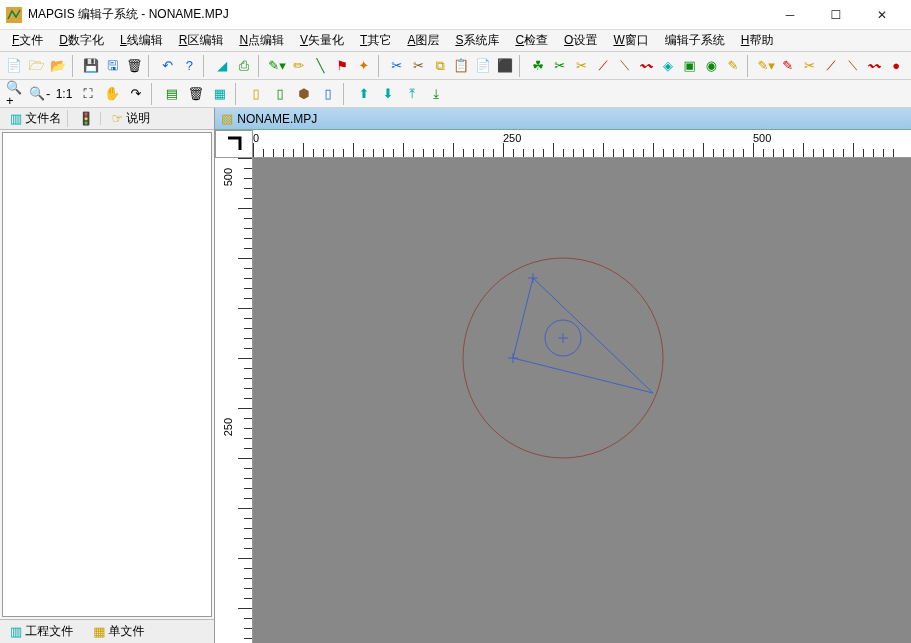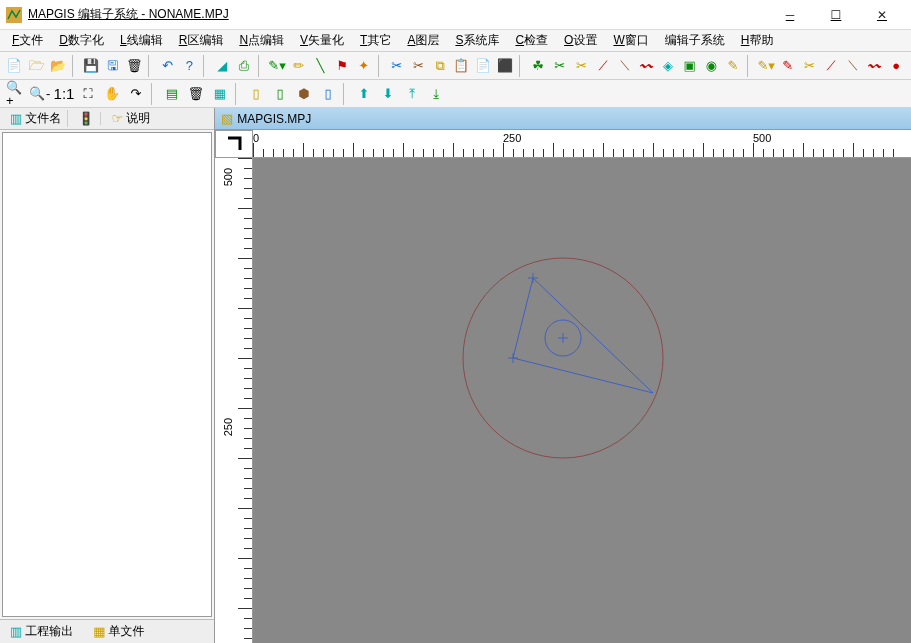--- a/index.html
+++ b/index.html
@@ -1,34 +1,34 @@
 <!DOCTYPE html>
 <html><head>
 <meta charset="utf-8">
 <style>
 * { box-sizing: border-box; margin: 0; padding: 0; font-family: "Microsoft YaHei", sans-serif; }
 body { background: #fff; font-size: 12px; width: 911px; height: 643px; overflow: hidden; }
 
 
-.titlebar { height: 30px; background: #fff; display: flex; align-items: center; padding: 0 6px; border-bottom: 1px solid #ddd; text-decoration: underline; }
+.titlebar { height: 30px; background: #fff; display: flex; align-items: center; padding: 0 6px; border-bottom: 1px solid #ddd; }
 .titlebar .app-icon { width: 16px; height: 16px; margin-right: 6px; display: inline-block; }
 .titlebar .title { flex: 1; font-size: 12px; color: #000; }
 .titlebar .win-btns { display: flex; gap: 0; }
 .titlebar .win-btn { width: 46px; height: 28px; display: flex; align-items: center; justify-content: center; color: #222; cursor: pointer; }
 
 
 .menubar { height: 22px; background: #f5f5f5; display: flex; align-items: center; padding: 0 4px; font-size: 12px; border-bottom: 1px solid #d0d0d0; }
 .menu-item { padding: 2px 8px; cursor: pointer; }
 .menu-item .mn-u { text-decoration: underline; }
 
 
 .toolbar { height: 28px; background: #f5f5f5; display: flex; align-items: center; padding: 0 4px; border-bottom: 1px solid #d0d0d0; }
 .tool-btn { width: 22px; height: 22px; margin: 0 1px; display: flex; align-items: center; justify-content: center; border: 1px solid transparent; cursor: pointer; }
 .tool-sep { width: 6px; height: 22px; border-left: 1px solid #bbb; margin: 0 3px; }
-.tool-text { padding: 0 4px; font-size: 15px; }
+.tool-text { padding: 0 4px; font-size: 12px; }
 
 
 .main { display: flex; height: 535px; }
 
 
 .side { width: 215px; background: #f5f5f5; border-right: 1px solid #999; display: flex; flex-direction: column; }
 .side-header { height: 22px; display: flex; align-items: center; background: #eee; border-bottom: 1px solid #bbb; padding: 0 4px; gap: 4px; }
 .side-header .col { padding: 0 6px; border-right: 1px solid #ccc; font-size: 12px; display: flex; align-items: center; gap: 3px; }
 .side-tree { flex: 1; background: #fff; margin: 2px; border: 1px solid #999; }
 .side-tabs { height: 24px; display: flex; align-items: center; background: #eee; border-top: 1px solid #bbb; padding: 0 4px; gap: 8px; }
@@ -289,33 +289,33 @@
       </div>
       <div class="col" style="border:none">
         <span class="ico c-gold">☞</span>
         <span>说明</span>
       </div>
     </div>
     <div class="side-tree"></div>
     <div class="side-tabs">
       <div class="side-tab">
         <span class="ico c-teal">▥</span>
-        <span>工程输出</span>
+        <span>工程文件</span>
       </div>
       <div class="side-tab">
         <span class="ico c-gold">▦</span>
         <span>单文件</span>
       </div>
     </div>
   </div>
 
   <div class="work">
     <div class="doc-title">
       <span class="ico c-gold" style="margin-right:4px">▧</span>
-      <span>MAPGIS.MPJ</span>
+      <span>NONAME.MPJ</span>
     </div>
     <div class="ruler-corner">
       <svg width="16" height="16">
           <path d="M2 2 H14 V14" stroke="#000" fill="none" stroke-width="3"></path>
         </svg>
     </div>
     <div class="ruler-h" id="rulerH">
         <div class="tick-h major" style="left: 0px;"></div>
         <div class="tick-h" style="left: 10px;"></div>
         <div class="tick-h" style="left: 20px;"></div>

